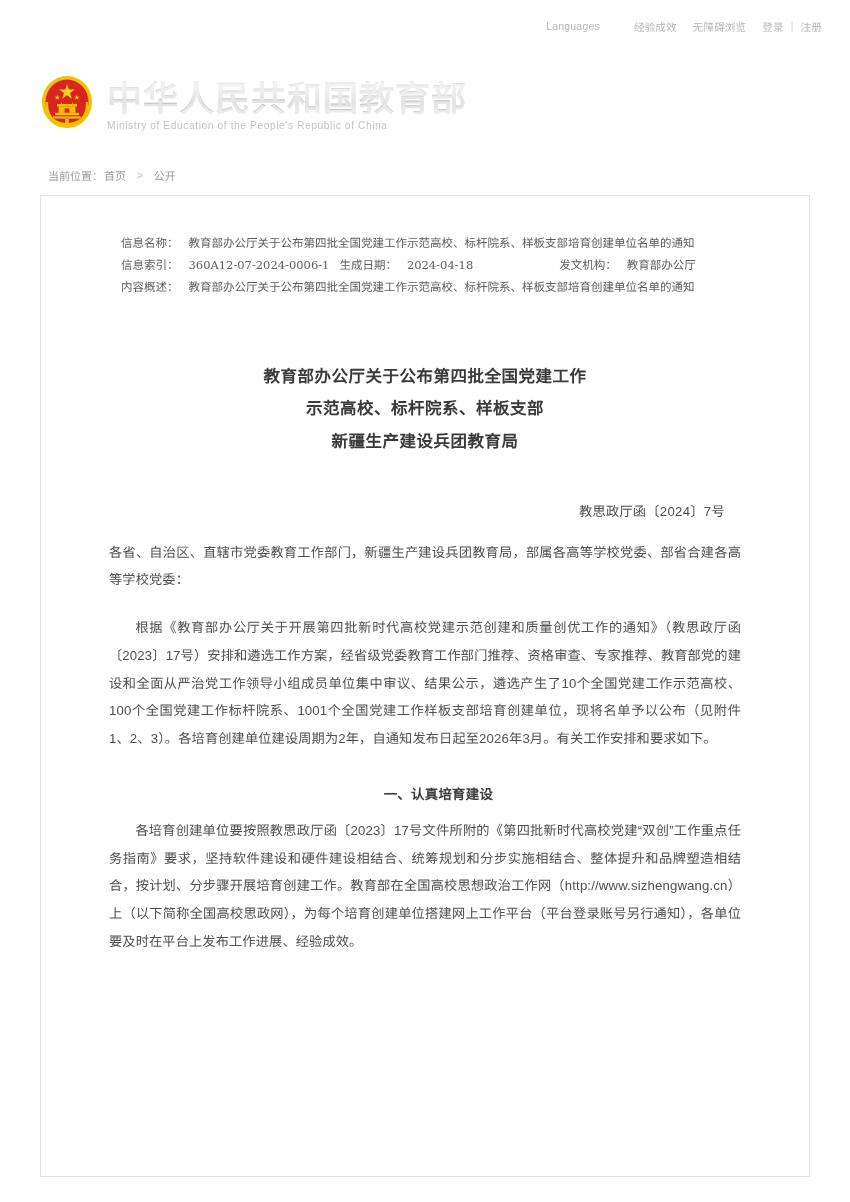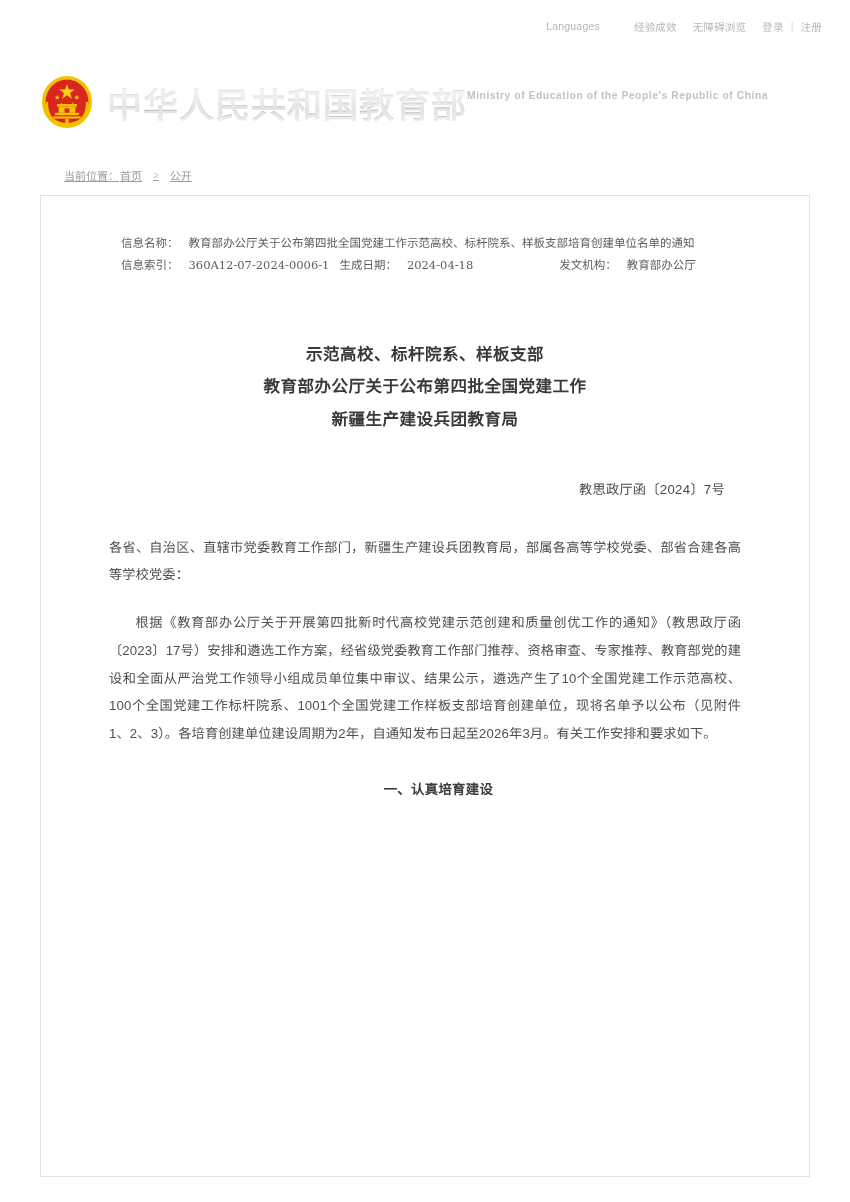--- a/index.html
+++ b/index.html
@@ -54,53 +54,52 @@
     align-items: center;
   }
   .emblem {
     width: 54px;
     height: 62px;
     flex: 0 0 auto;
     margin-right: 13px;
   }
   .wordmark {
     display: flex;
-    flex-direction: row;
+    flex-direction: column;
     justify-content: center;
     padding-top: 2px;
   }
   .wordmark-cn {
     font-size: 35px;
     font-weight: 700;
     letter-spacing: 1px;
     line-height: 1.08;
     background: linear-gradient(180deg, #e4e4e6 0%, #cfcfd3 38%, #b9b9bd 62%, #d9d9dc 100%);
     -webkit-background-clip: text;
     background-clip: text;
     color: transparent;
     text-shadow: 0 1px 0 rgba(255,255,255,.6);
     white-space: nowrap;
   }
   .wordmark-en {
     font-size: 10.3px;
-    font-weight: 700;
+    font-weight: 400;
     letter-spacing: .55px;
     color: #c3c3c7;
     margin-top: 3px;
     white-space: nowrap;
   }
 
   
   .breadcrumb {
-    padding: 10px 0 12px 64px;
+    padding: 10px 0 12px 48px;
     font-size: 11px;
     color: #9a9a9a;
     display: flex;
     align-items: center;
-    text-decoration: underline;
   }
   .breadcrumb .crumb-label { margin-right: 1px; }
   .breadcrumb a {
     color: #9a9a9a;
     text-decoration: none;
   }
   .breadcrumb .crumb-sep {
     margin: 0 11px;
     color: #c2c2c2;
     font-size: 10px;
@@ -145,21 +144,21 @@
   .doc-number {
     margin: 44px 16px 0 0;
     text-align: right;
     font-size: 13.2px;
     color: #4a4a4a;
     letter-spacing: .3px;
   }
 
   
   .body-text {
-    margin-top: 36px;
+    margin-top: 19px;
   }
   .para {
     font-size: 13.2px;
     color: #4f4f4f;
     line-height: 2.1;
     text-align: justify;
     text-justify: inter-ideograph;
     margin: 0 0 16px 0;
     letter-spacing: .15px;
   }
@@ -230,34 +229,38 @@
 
   <div class="content-box">
 
     <div class="meta">
       <div class="meta-row">
         <span class="meta-key">信息名称：</span><span class="meta-gap-sm"></span><span class="meta-val">教育部办公厅关于公布第四批全国党建工作示范高校、标杆院系、样板支部培育创建单位名单的通知</span>
       </div>
       <div class="meta-row">
         <span class="meta-key">信息索引：</span><span class="meta-gap-sm"></span><span class="meta-val">360A12-07-2024-0006-1</span><span class="meta-gap-sm"></span><span class="meta-key">生成日期：</span><span class="meta-gap-sm"></span><span class="meta-val">2024-04-18</span><span class="meta-gap-lg"></span><span class="meta-key">发文机构：</span><span class="meta-gap-sm"></span><span class="meta-val">教育部办公厅</span>
       </div>
+      <div class="meta-row">
+        <span class="meta-key">内容概述：</span><span class="meta-gap-sm"></span><span class="meta-val">教育部办公厅关于公布第四批全国党建工作示范高校、标杆院系、样板支部培育创建单位名单的通知</span>
+      </div>
     </div>
 
     <h1 class="doc-title">
+      <span class="tl">教育部办公厅关于公布第四批全国党建工作</span>
       <span class="tl">示范高校、标杆院系、样板支部</span>
-      <span class="tl">教育部办公厅关于公布第四批全国党建工作</span>
       <span class="tl">新疆生产建设兵团教育局</span>
     </h1>
 
     <div class="doc-number">教思政厅函〔2024〕7号</div>
 
     <div class="body-text">
 
       <p class="para addressee">各省、自治区、直辖市党委教育工作部门，新疆生产建设兵团教育局，部属各高等学校党委、部省合建各高等学校党委：</p>
 
       <p class="para indent">根据《教育部办公厅关于开展第四批新时代高校党建示范创建和质量创优工作的通知》（教思政厅函〔2023〕17号）安排和遴选工作方案，经省级党委教育工作部门推荐、资格审查、专家推荐、教育部党的建设和全面从严治党工作领导小组成员单位集中审议、结果公示，遴选产生了10个全国党建工作示范高校、100个全国党建工作标杆院系、1001个全国党建工作样板支部培育创建单位，现将名单予以公布（见附件1、2、3）。各培育创建单位建设周期为2年，自通知发布日起至2026年3月。有关工作安排和要求如下。</p>
 
       <h2 class="section-head">一、认真培育建设</h2>
+      <p class="para indent">各培育创建单位要按照教思政厅函〔2023〕17号文件所附的《第四批新时代高校党建“双创”工作重点任务指南》要求，坚持软件建设和硬件建设相结合、统筹规划和分步实施相结合、整体提升和品牌塑造相结合，按计划、分步骤开展培育创建工作。教育部在全国高校思想政治工作网（http://www.sizhengwang.cn）上（以下简称全国高校思政网），为每个培育创建单位搭建网上工作平台（平台登录账号另行通知），各单位要及时在平台上发布工作进展、经验成效。</p>
 
 
     </div>
   </div>
 </div>
 
 </body></html>

